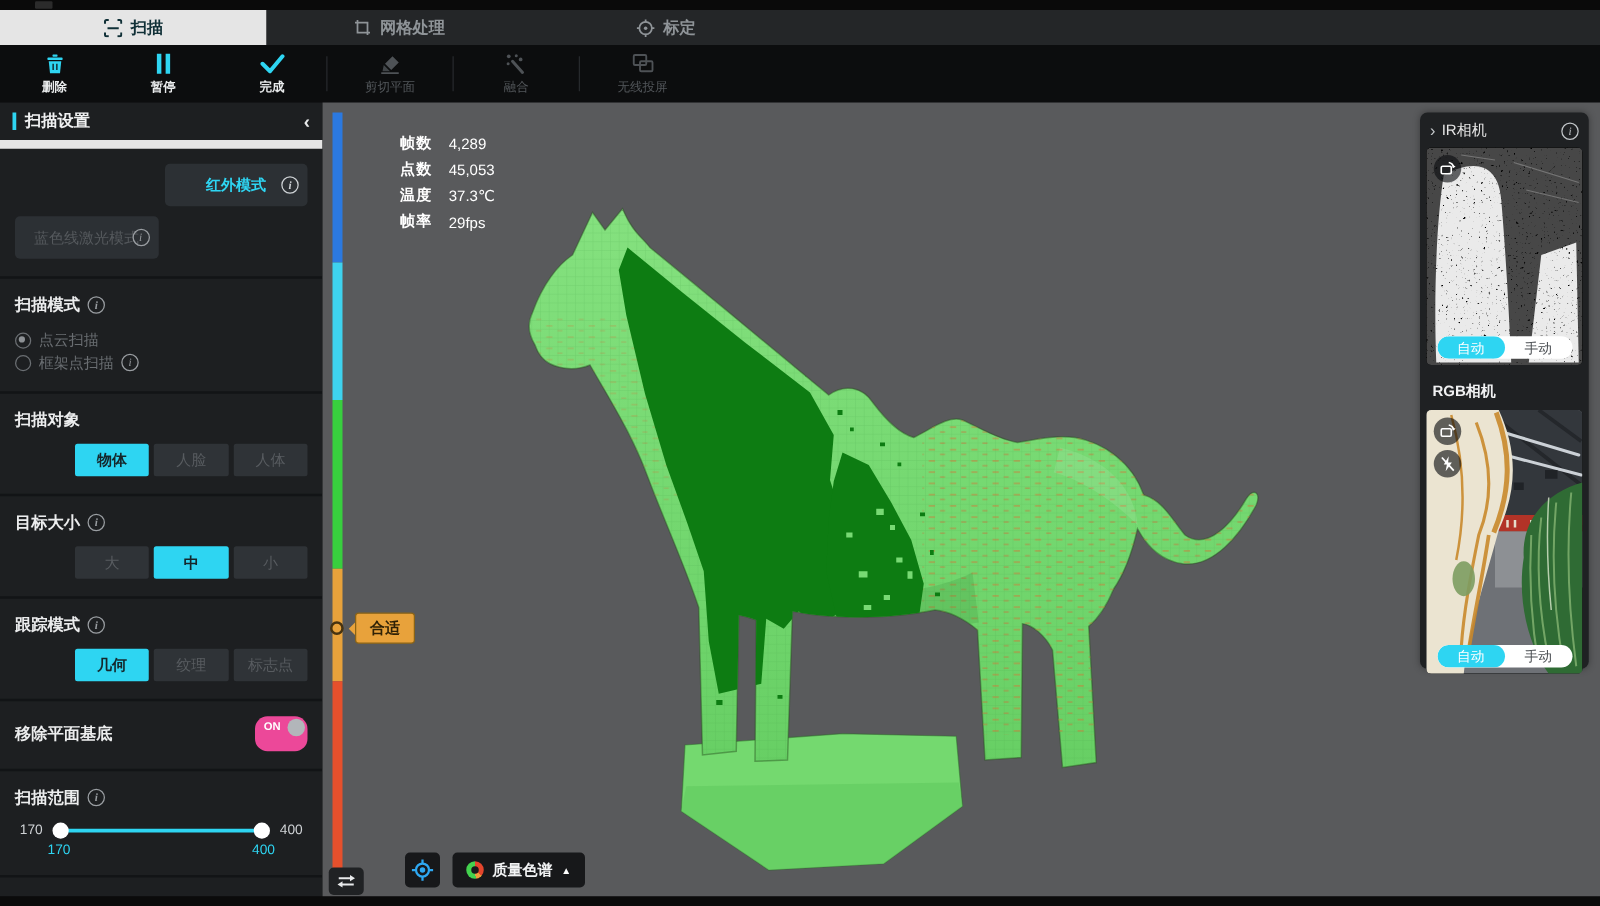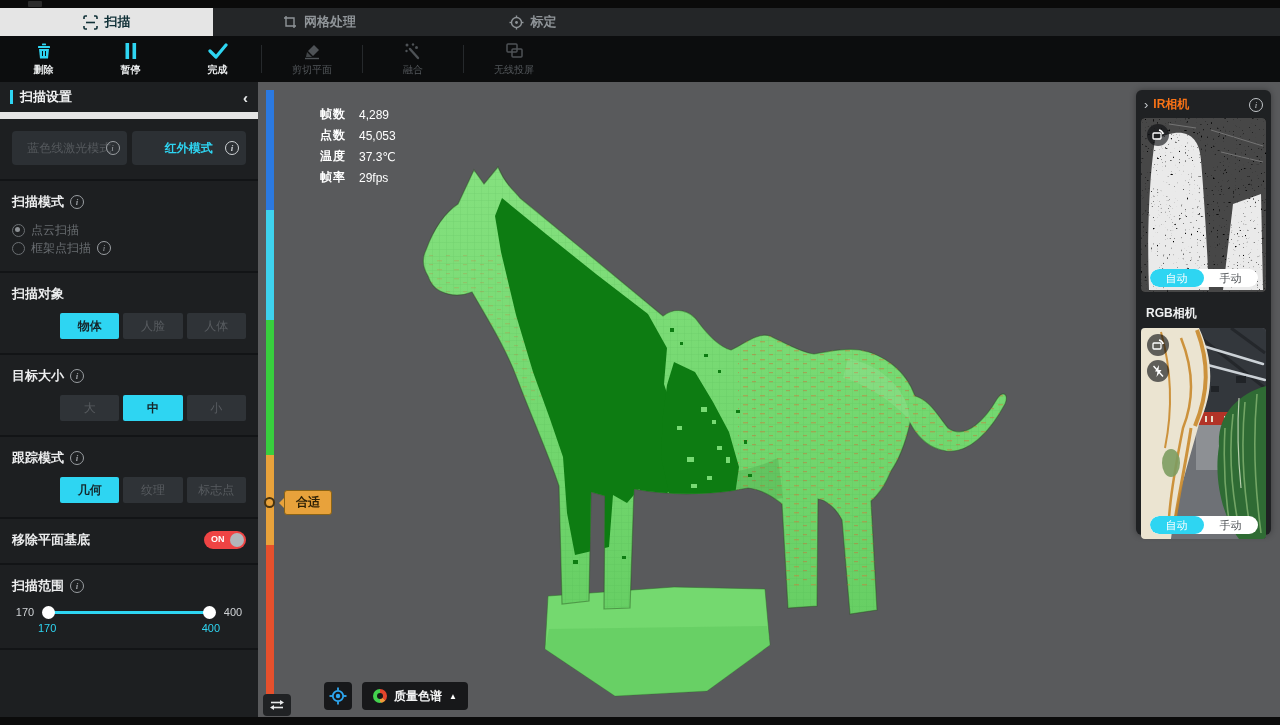--- a/index.html
+++ b/index.html
@@ -37,32 +37,32 @@
   .sb-title{color:#f0f1f2;font-size:13px;font-weight:bold;flex:1;}
   .collapse{color:#e8eaeb;font-size:15px;font-weight:bold;cursor:pointer;}
   .sec-title{color:#ecedee;font-size:13px;font-weight:bold;display:flex;align-items:center;gap:6px;margin-bottom:10px;}
   .info{display:inline-flex;align-items:center;justify-content:center;width:12px;height:12px;
         border:1px solid currentColor;border-radius:50%;font-size:9px;font-style:italic;
         font-family:"Liberation Serif",serif;color:#9a9ea2;flex:none;}
   .mode-row{display:flex;gap:5px;}
   .mode-btn{flex:1;height:34px;background:#2c3034;border-radius:4px;position:relative;
             display:flex;align-items:center;justify-content:center;font-size:12px;cursor:pointer;}
   .mode-btn .info{position:absolute;right:7px;}
-  .mode-btn.off{color:#55595d;}
+  .mode-btn.off{color:#55595d;margin-top:42px;}
   .mode-btn.on{color:#2ed5f2;font-weight:bold;}
   .mode-btn.on .info{color:#cfd3d6;}
   .radio-row{display:flex;align-items:center;gap:6px;color:#696d71;font-size:12px;height:18px;cursor:pointer;}
   .radio{width:11px;height:11px;border:1px solid #6b6f73;border-radius:50%;position:relative;flex:none;}
   .radio.sel::after{content:"";position:absolute;left:2px;top:2px;width:5px;height:5px;border-radius:50%;background:#8d9195;}
   .opt-row{display:flex;gap:4px;padding-left:48px;}
   .opt{flex:1;height:26px;background:#2f3337;border-radius:2px;color:#585c60;font-size:12px;
        display:flex;align-items:center;justify-content:center;cursor:pointer;}
   .opt.active{background:#2ed5f2;color:#15272b;font-weight:bold;}
   .toggle-row{display:flex;align-items:center;justify-content:space-between;}
-  .toggle{width:42px;height:18px;background:#ef4444;border-radius:10px;position:relative;cursor:pointer;}
+  .toggle{width:42px;height:28px;background:#ec4899;border-radius:10px;position:relative;cursor:pointer;}
   .toggle .txt{position:absolute;left:7px;top:3px;font-size:9px;font-weight:bold;color:#fff;}
   .toggle .knob{position:absolute;right:2px;top:2px;width:14px;height:14px;border-radius:50%;background:#b2b6ba;}
   .range-row{display:flex;align-items:center;gap:8px;padding:0 2px;}
   .range-end{font-size:11px;color:#cfd2d5;width:22px;text-align:center;}
   .range-track{flex:1;position:relative;height:14px;}
   .range-line{position:absolute;left:0;right:0;top:6px;height:3px;background:#2ed5f2;border-radius:2px;}
   .handle{position:absolute;top:1px;width:13px;height:13px;background:#fff;border-radius:50%;cursor:pointer;}
   .handle.left{left:-2px;}.handle.right{right:-2px;}
   .range-sub{display:flex;justify-content:space-between;padding:3px 26px 0 26px;font-size:11px;color:#2ed5f2;}
 
@@ -89,21 +89,21 @@
       background:conic-gradient(#e4452c 0 130deg,#ef9c3b 130deg 175deg,#43d24e 175deg 360deg);}
   .quality-btn .donut::after{content:"";position:absolute;left:4px;top:4px;width:6px;height:6px;border-radius:50%;background:#17181a;}
   .quality-btn .qlbl{color:#f2f3f4;font-size:12px;font-weight:bold;}
   .quality-btn .tri{color:#fff;font-size:8px;}
 
   
   .cam-panel{position:absolute;top:8px;right:9px;width:135px;height:445px;background:#1f2123;
              border-radius:6px;box-shadow:0 0 6px rgba(0,0,0,.35);}
   .cam-head{display:flex;align-items:center;gap:5px;padding:6px 8px 5px 8px;}
   .cam-head .chev{color:#c6cacd;font-size:13px;}
-  .cam-head .ct{color:#f97316;font-size:12px;font-weight:bold;flex:1;}
+  .cam-head .ct{color:#e5e5e5;font-size:12px;font-weight:normal;flex:1;}
   .cam-head .info{color:#c2c6c9;}
   .preview{position:relative;margin:0 5px;width:125px;border-radius:4px;overflow:hidden;background:#000;}
   .preview.ir{height:174px;}
   .preview.rgb{height:211px;}
   .preview svg{display:block;}
   .cam-btn{position:absolute;width:22px;height:22px;border-radius:50%;background:rgba(10,12,14,.62);
            display:flex;align-items:center;justify-content:center;cursor:pointer;}
   .cam-btn.rot{left:6px;top:6px;}
   .cam-btn.flash{left:6px;top:32px;}
   .cam-pill{position:absolute;left:50%;transform:translateX(-50%);bottom:5px;width:108px;height:18px;

